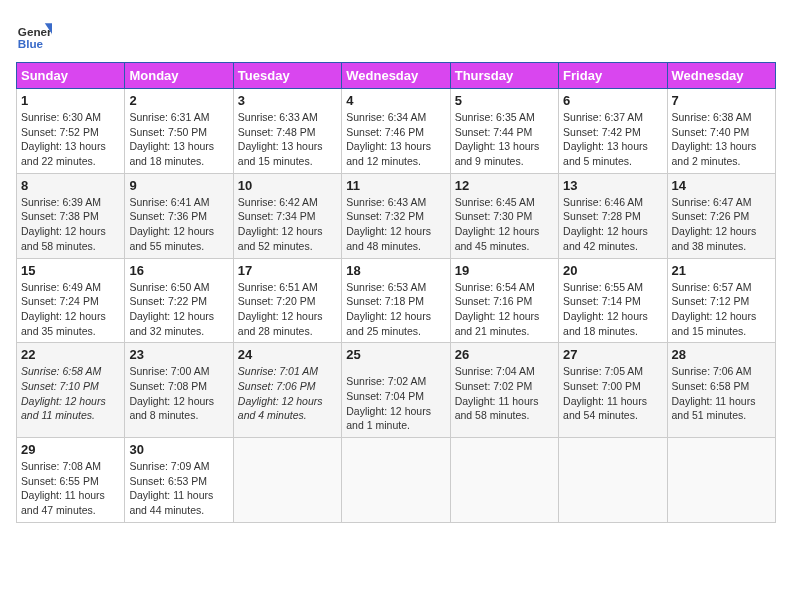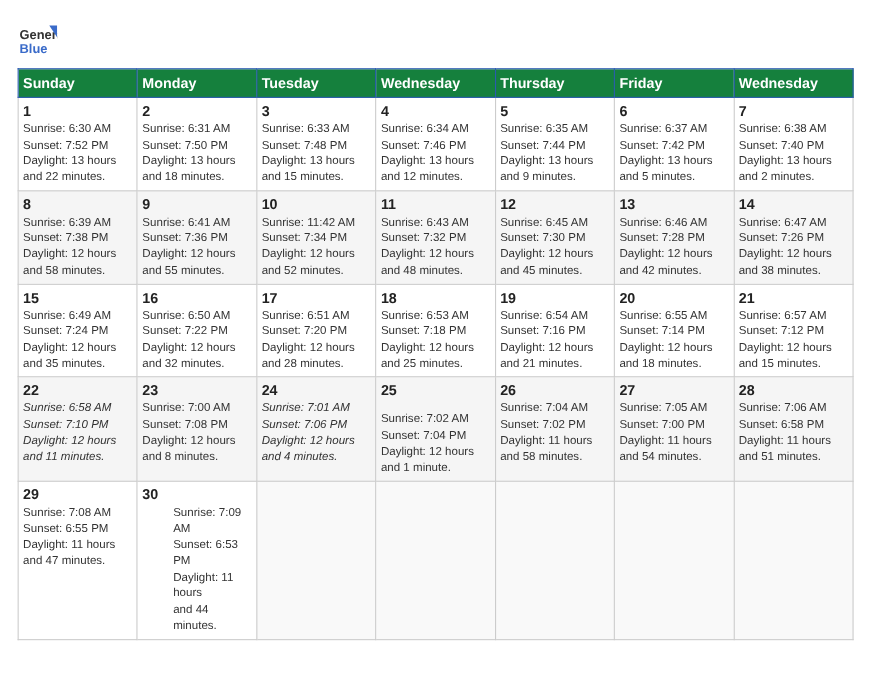--- a/index.html
+++ b/index.html
@@ -37,21 +37,21 @@
       font-size: 14px;
       font-weight: normal;
       color: #555;
     }
     .calendar {
       width: 100%;
       border-collapse: collapse;
       font-size: 11px;
     }
     .calendar thead tr th {
-      background: #15803d;
+      background: #d946ef;
       color: #fff;
       padding: 5px 4px;
       text-align: left;
       font-size: 13px;
       font-weight: bold;
       border: 1px solid #2a5ab0;
     }
     .calendar tbody tr td {
       border: 1px solid #ccc;
       vertical-align: top;
@@ -170,21 +170,21 @@
         </td>
         <td>
           <div class="cell-day">9</div>
           <div class="cell-info" style="white-space: pre-line;">Sunrise: 6:41 AM
 Sunset: 7:36 PM
 Daylight: 12 hours
 and 55 minutes.</div>
         </td>
         <td>
           <div class="cell-day">10</div>
-          <div class="cell-info" style="white-space: pre-line;">Sunrise: 11:42 AM
+          <div class="cell-info" style="white-space: pre-line;">Sunrise: 6:42 AM
 Sunset: 7:34 PM
 Daylight: 12 hours
 and 52 minutes.</div>
         </td>
         <td>
           <div class="cell-day">11</div>
           <div class="cell-info" style="white-space: pre-line;">Sunrise: 6:43 AM
 Sunset: 7:32 PM
 Daylight: 12 hours
 and 48 minutes.</div>
@@ -316,21 +316,21 @@
       <tr>
         <td>
           <div class="cell-day">29</div>
           <div class="cell-info" style="white-space: pre-line;">Sunrise: 7:08 AM
 Sunset: 6:55 PM
 Daylight: 11 hours
 and 47 minutes.</div>
         </td>
         <td>
           <div class="cell-day">30</div>
-          <div class="cell-info" style="white-space: pre-line; margin-left: 28px;">Sunrise: 7:09 AM
+          <div class="cell-info" style="white-space: pre-line;">Sunrise: 7:09 AM
 Sunset: 6:53 PM
 Daylight: 11 hours
 and 44 minutes.</div>
         </td>
         <td class="empty-cell"></td>
         <td class="empty-cell"></td>
         <td class="empty-cell"></td>
         <td class="empty-cell"></td>
         <td class="empty-cell"></td>
       </tr>

